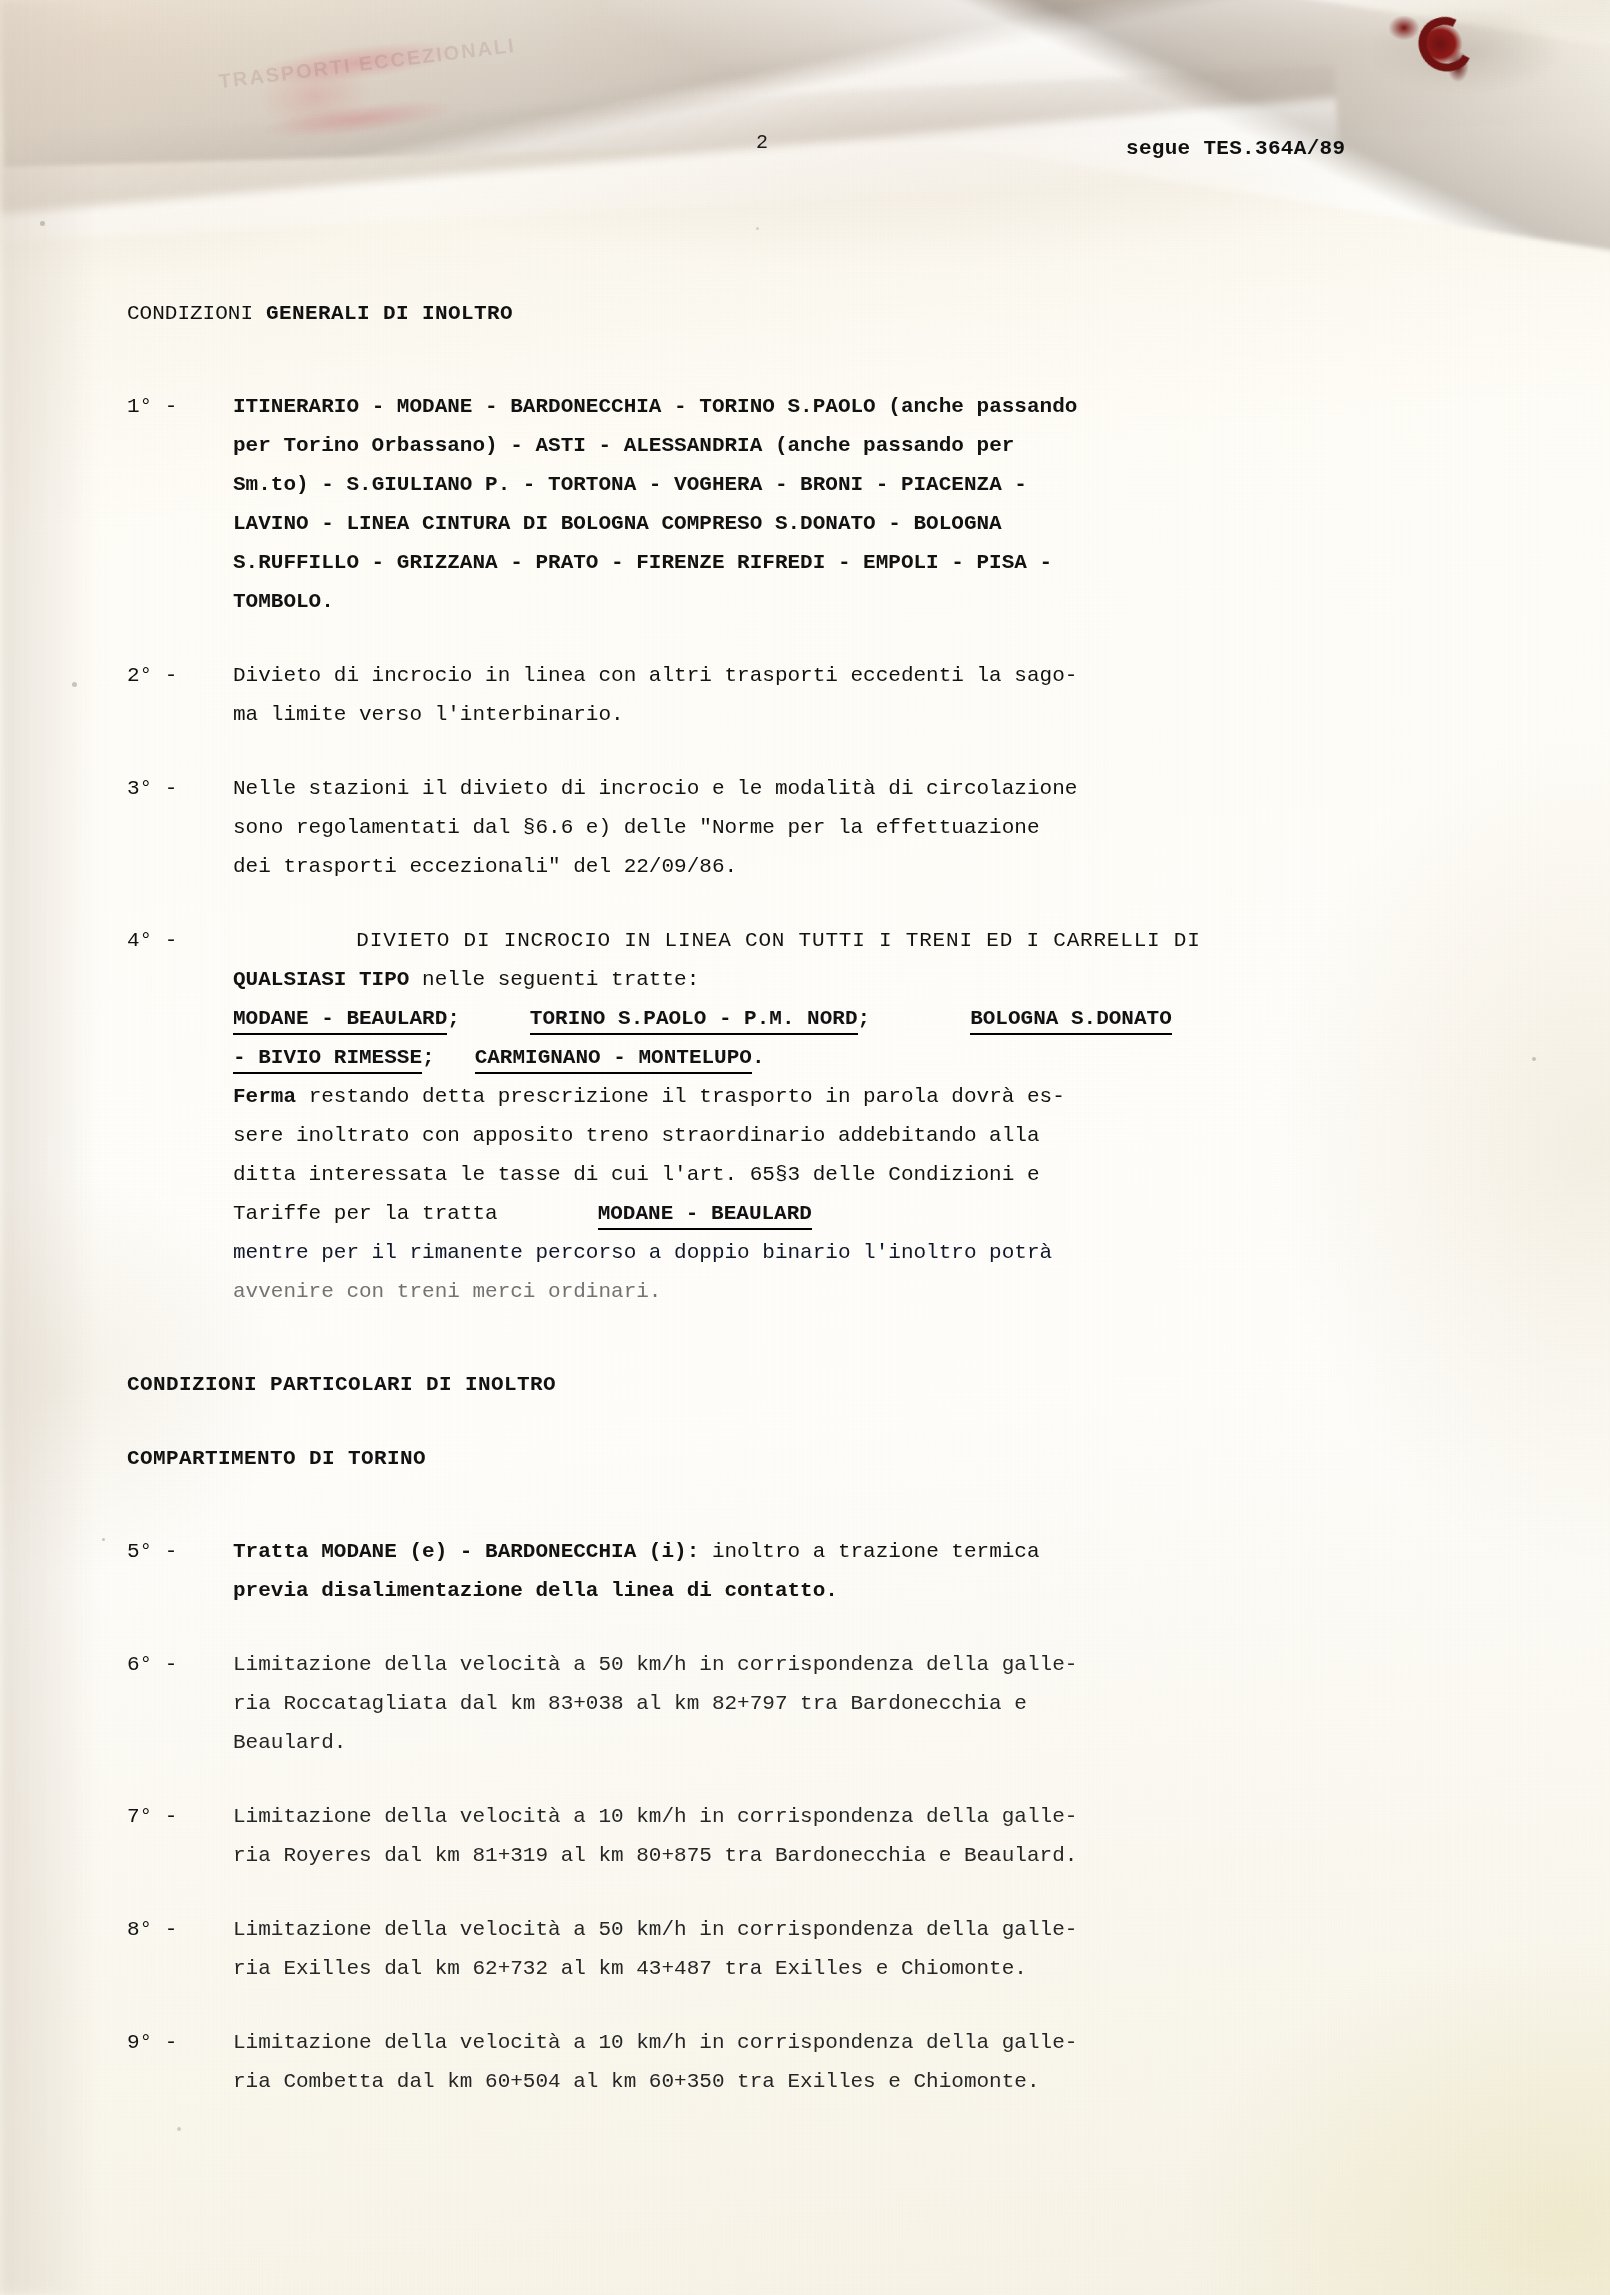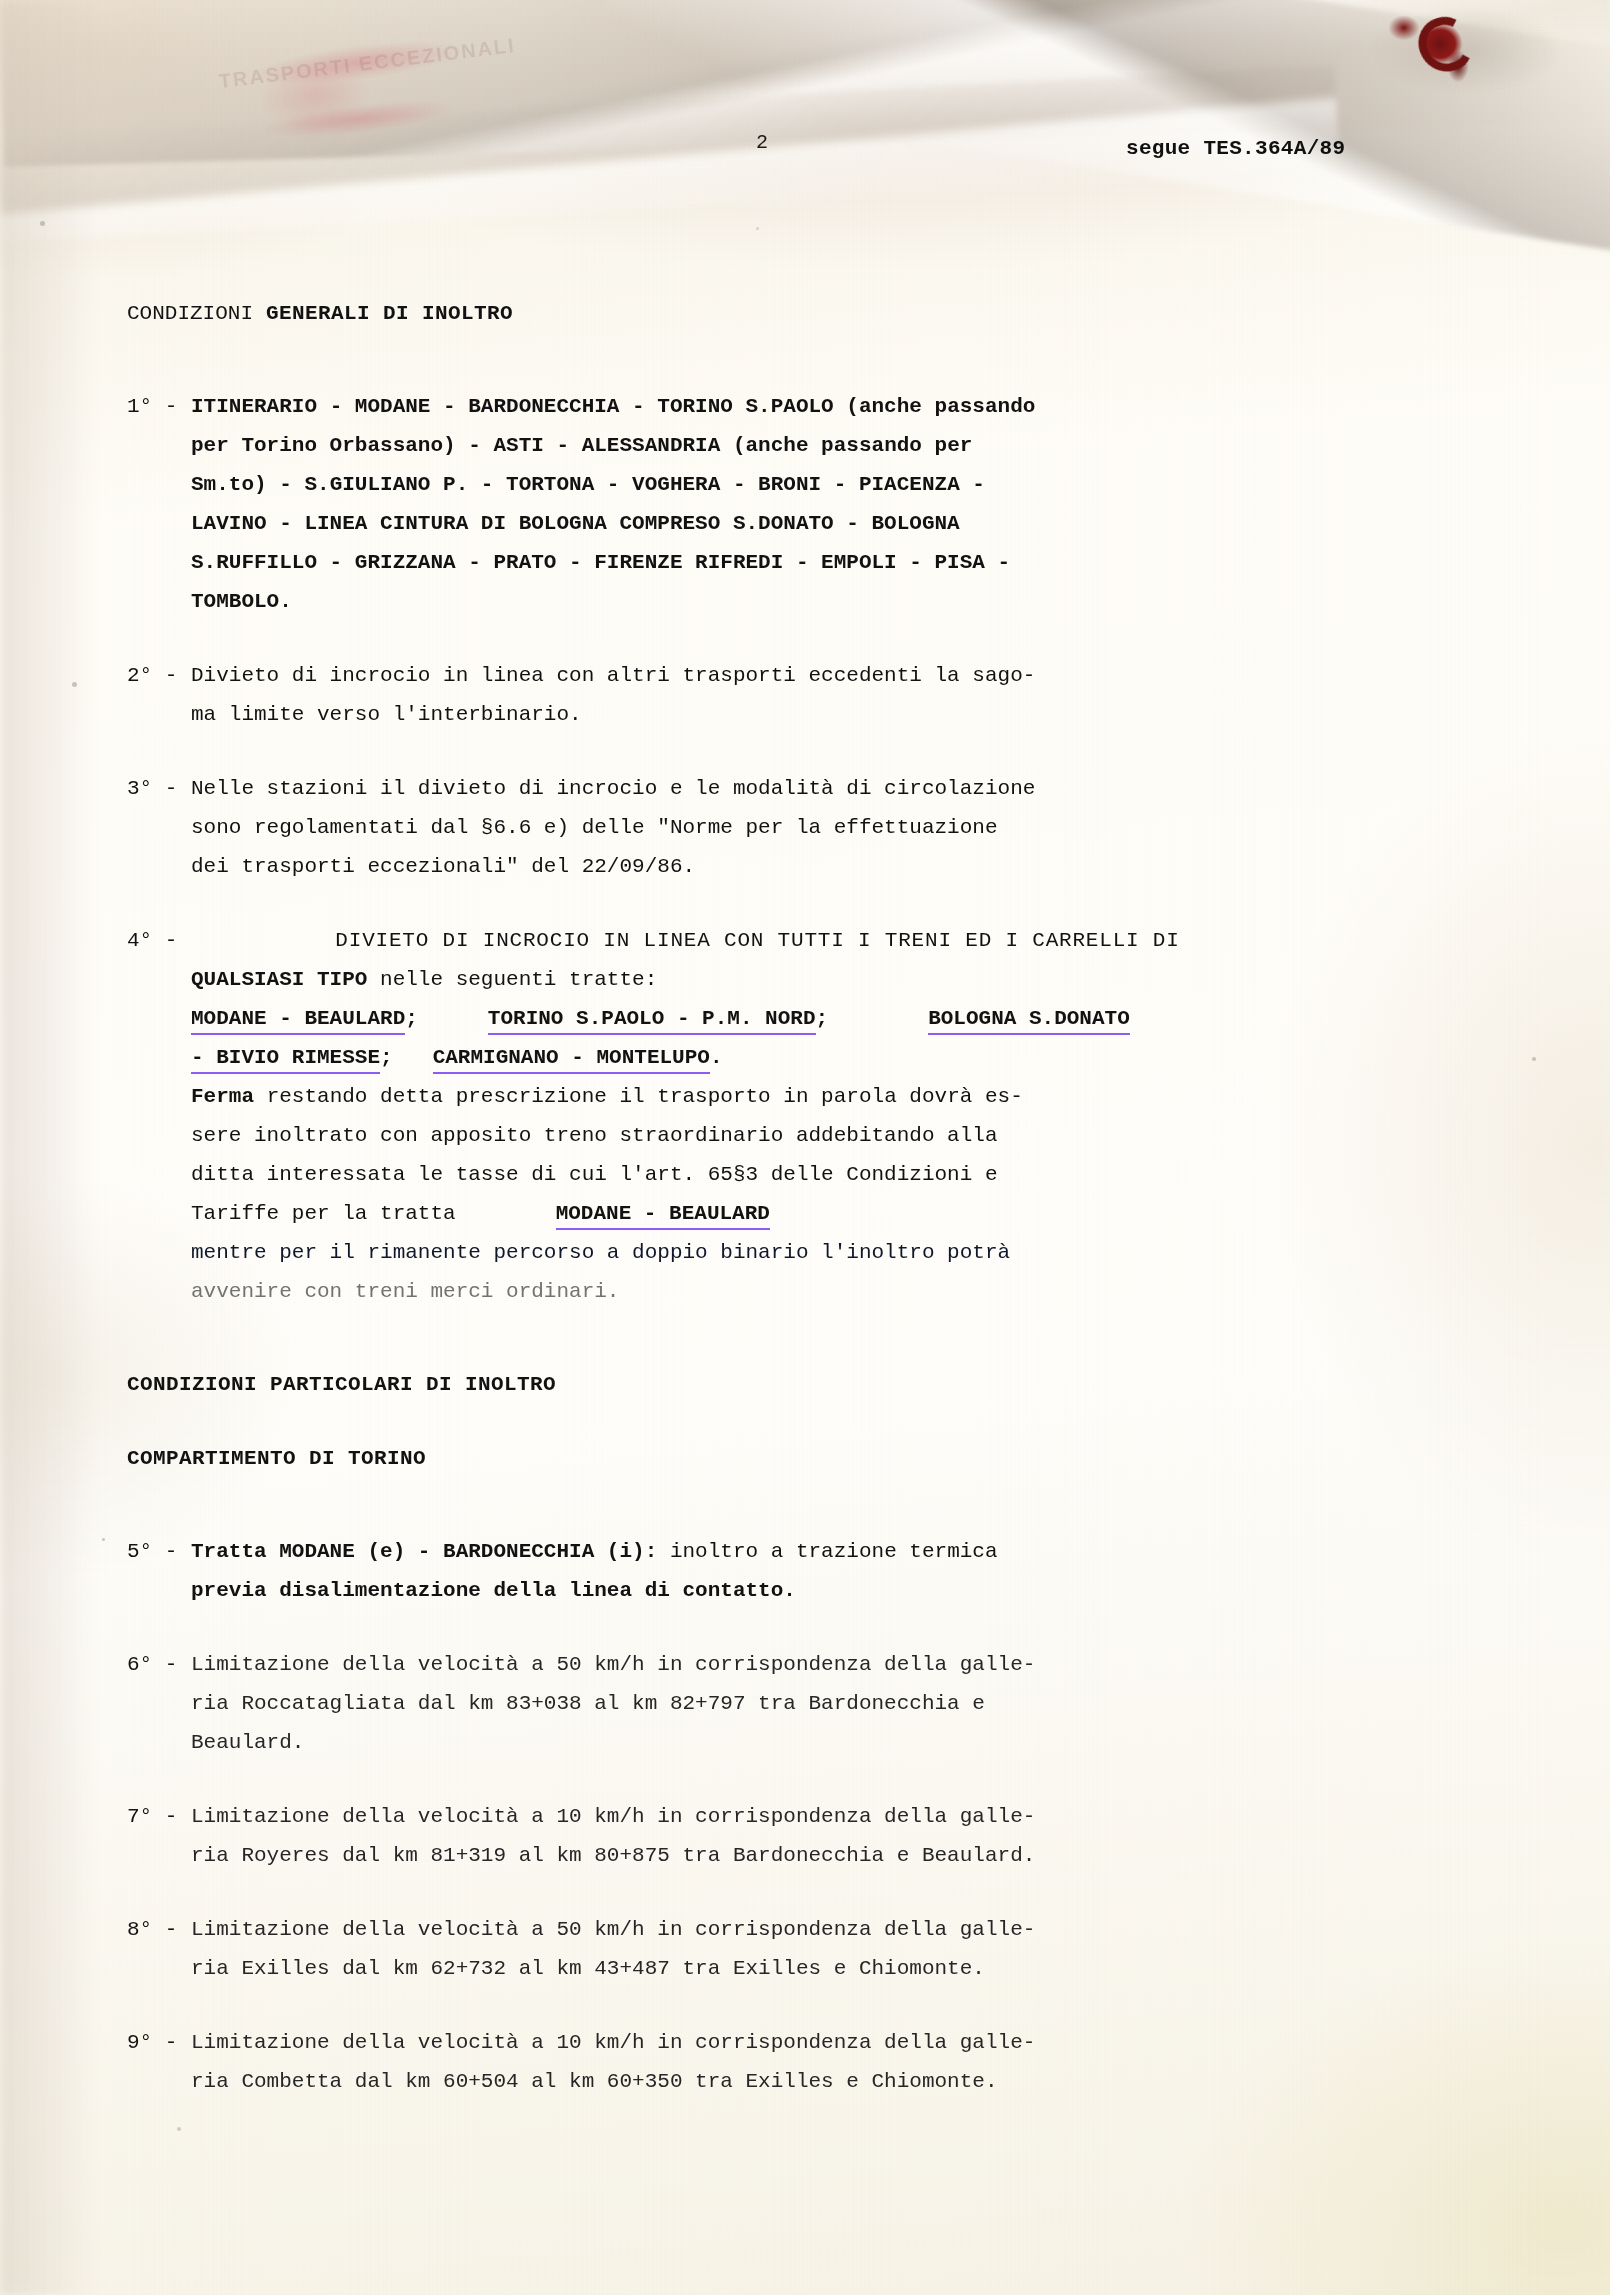--- a/index.html
+++ b/index.html
@@ -87,26 +87,26 @@
     position:absolute;left:127px;top:294px;width:1197px;
     font-size:21px;line-height:39px;letter-spacing:0px;
   }
   .h1{font-weight:bold;letter-spacing:0.4px;}
   .h1 .thin{font-weight:normal;letter-spacing:0;}
   .sect{font-weight:bold;letter-spacing:0.4px;}
   .gap-m{height:35px;}
   .gap-l{height:54px;}
   .item{display:flex;}
   .num{width:64px;flex:none;}
-  .txt{flex:1;}
+  .txt{flex:1;margin-left:42px;}
   .ln{display:block;white-space:nowrap;}
   .j{display:flex;justify-content:space-between;}
   .j > span{white-space:pre;}
   b{font-weight:bold;}
-  u{text-decoration:none;border-bottom:2px solid #8b5cf6;padding-bottom:2.7px;}
+  u{text-decoration:none;border-bottom:2px solid #000000;padding-bottom:2.7px;}
   .tabgap{display:inline-block;width:40px;}
   .tabgap2{display:inline-block;width:70px;}
   .tabgap3{display:inline-block;width:100px;}
 </style>
 </head>
 <body>
 
 <div id="paper"></div>
 <div id="grain"></div>
 <div class="crease" id="crease1"></div>

